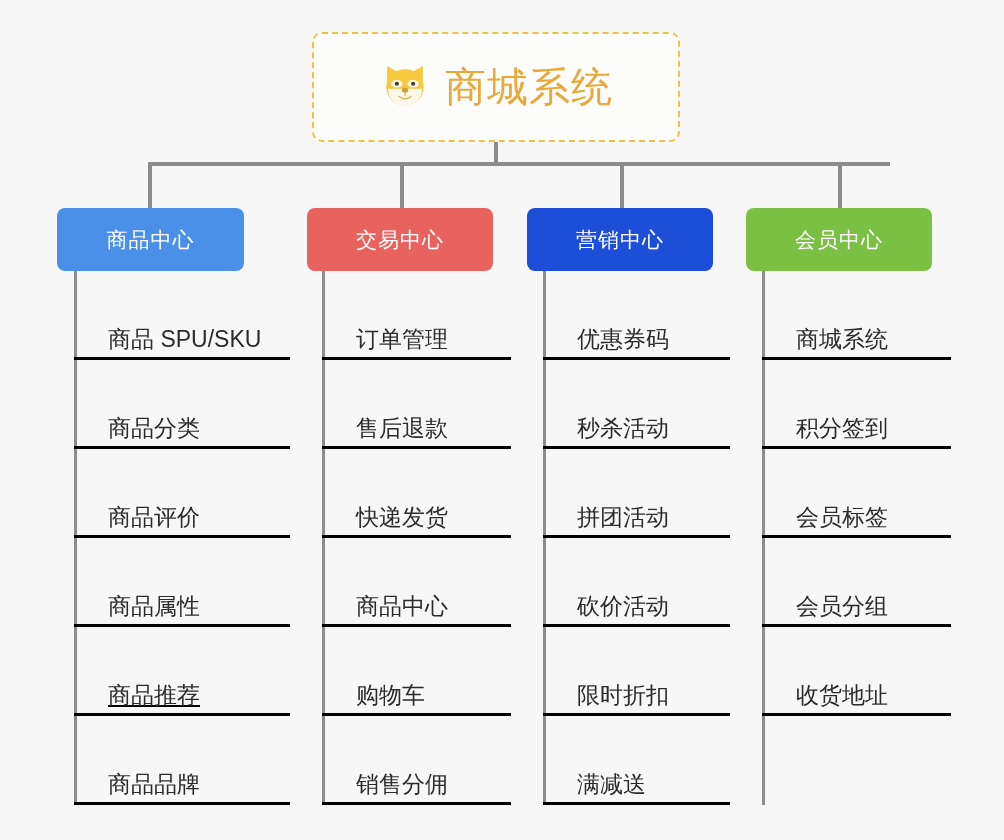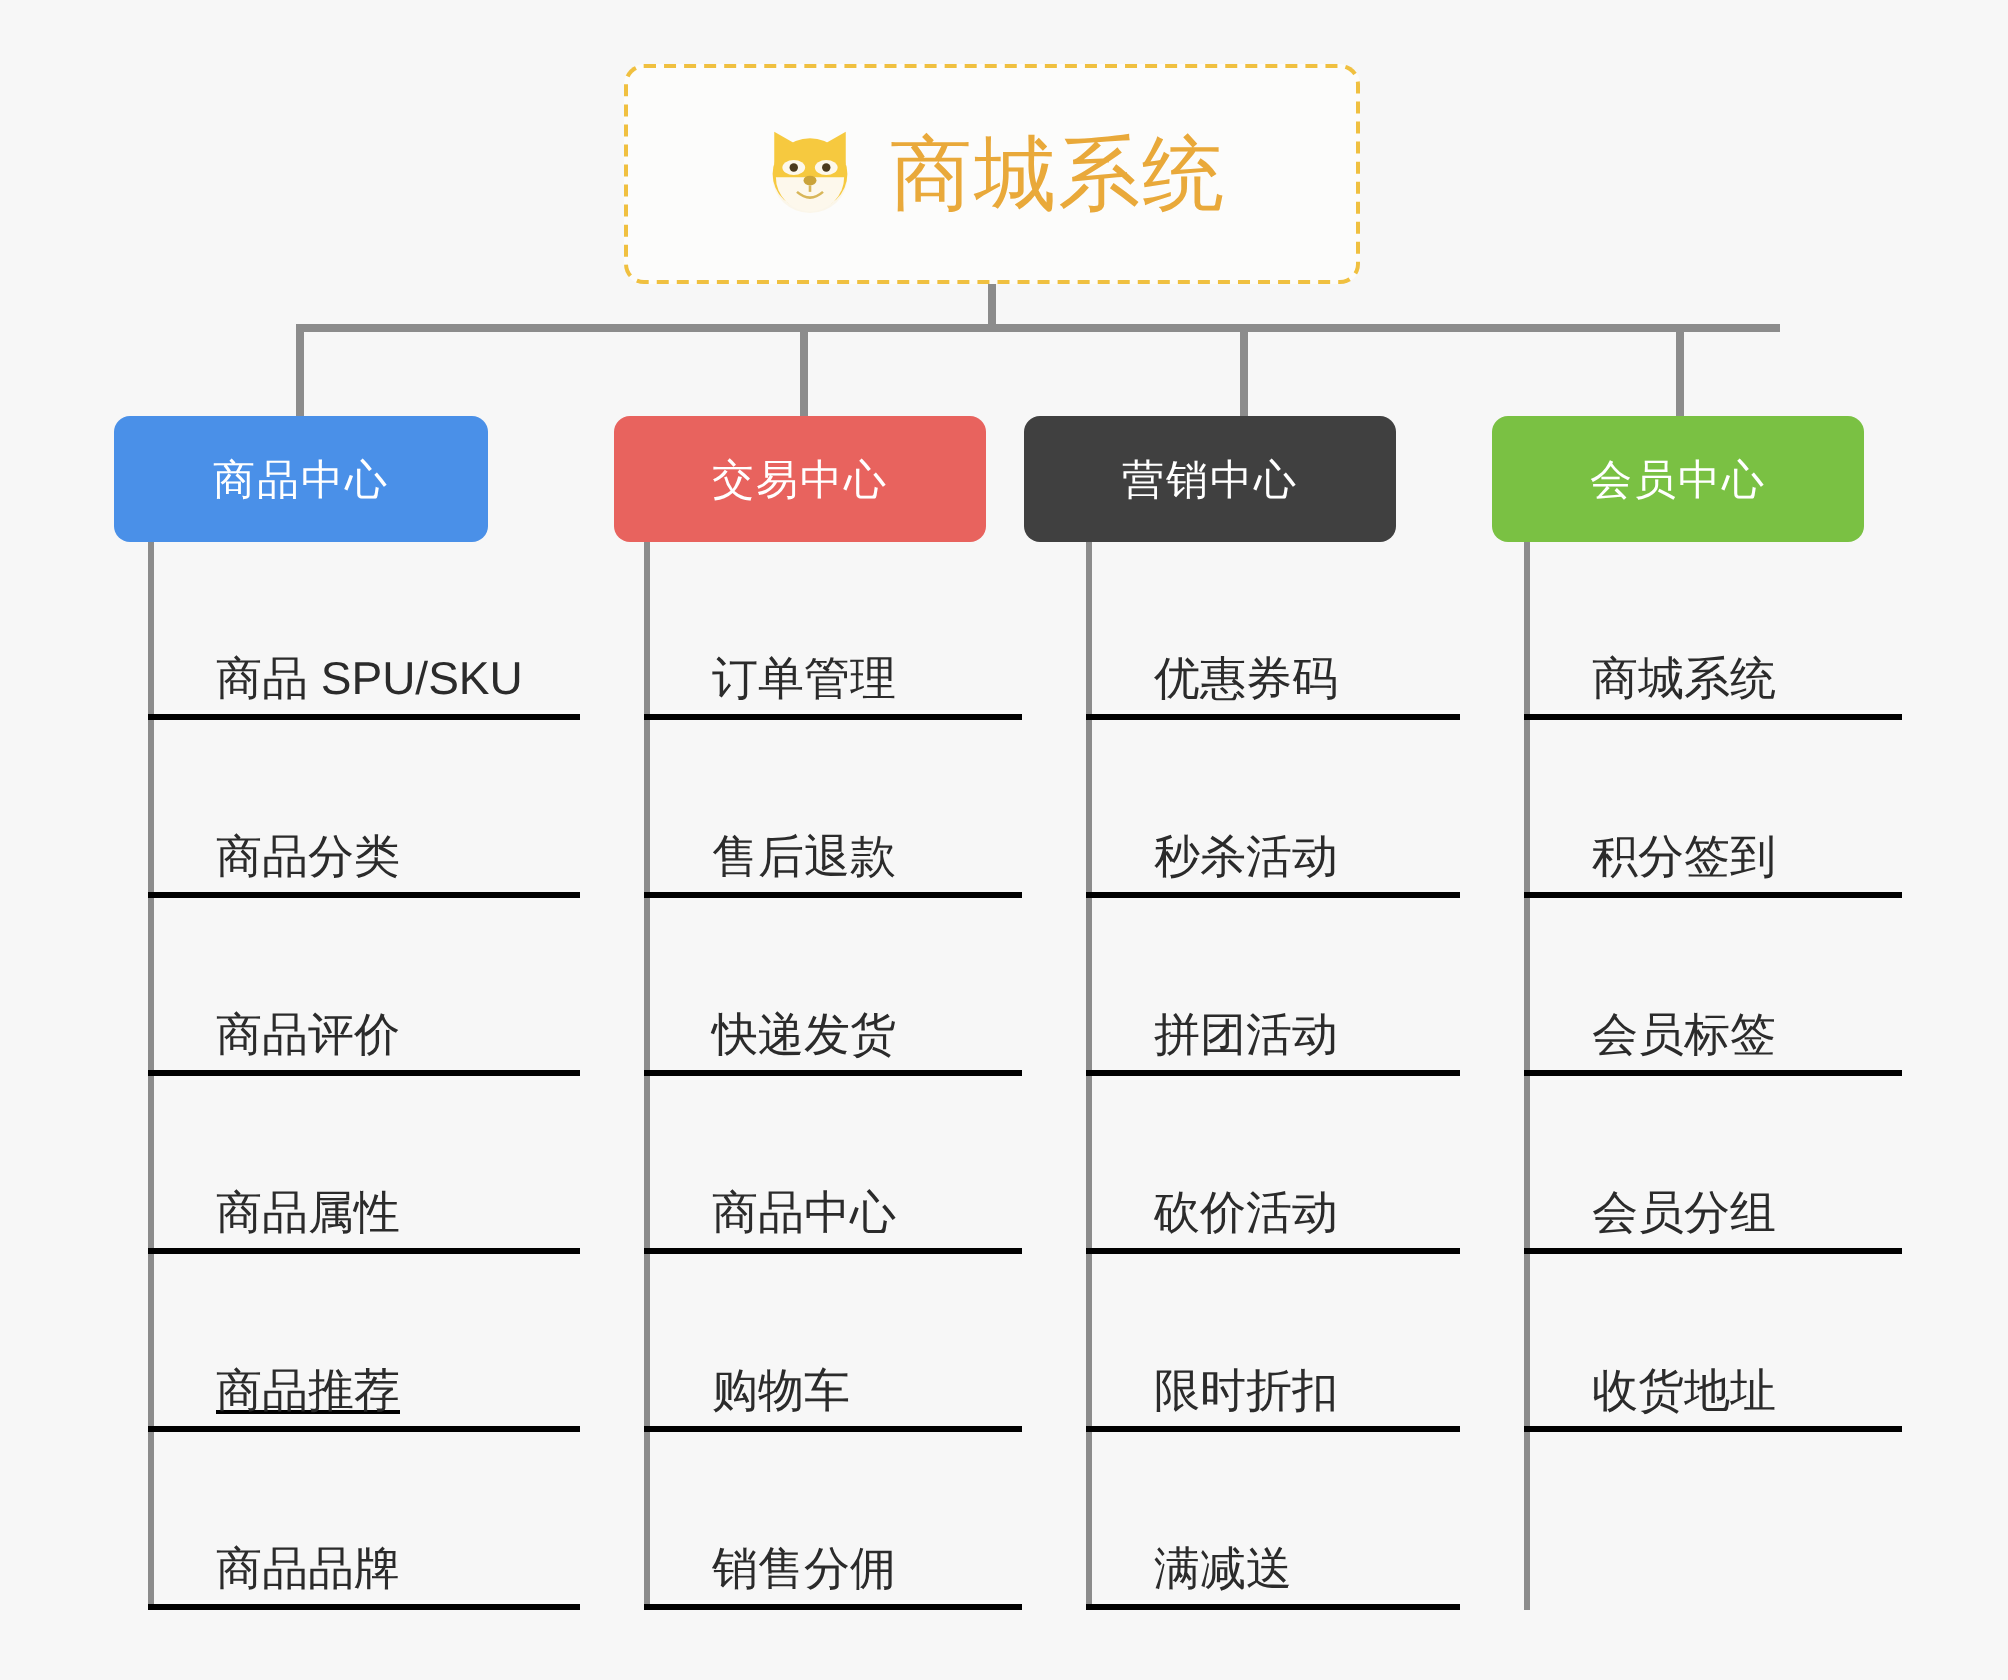--- a/index.html
+++ b/index.html
@@ -192,21 +192,21 @@
       <div class="leaf" style="width: 189px;">
         <span class="leaf-label">商品中心</span>
       </div>
       <div class="leaf" style="width: 189px;">
         <span class="leaf-label">购物车</span>
       </div>
       <div class="leaf" style="width: 189px;">
         <span class="leaf-label">销售分佣</span>
       </div>
     </div>
-    <div class="cat-box" style="left: 512px; width: 186px; background: #404040;">
+    <div class="cat-box" style="left: 527px; width: 186px; background: #1d4ed8;">
       <span>营销中心</span>
     </div>
     <div class="branch" style="left: 543px; width: 187px;">
       <div class="branch-trunk" style="height: 534px;"></div>
       <div class="leaf" style="width: 187px;">
         <span class="leaf-label">优惠券码</span>
       </div>
       <div class="leaf" style="width: 187px;">
         <span class="leaf-label">秒杀活动</span>
       </div>

